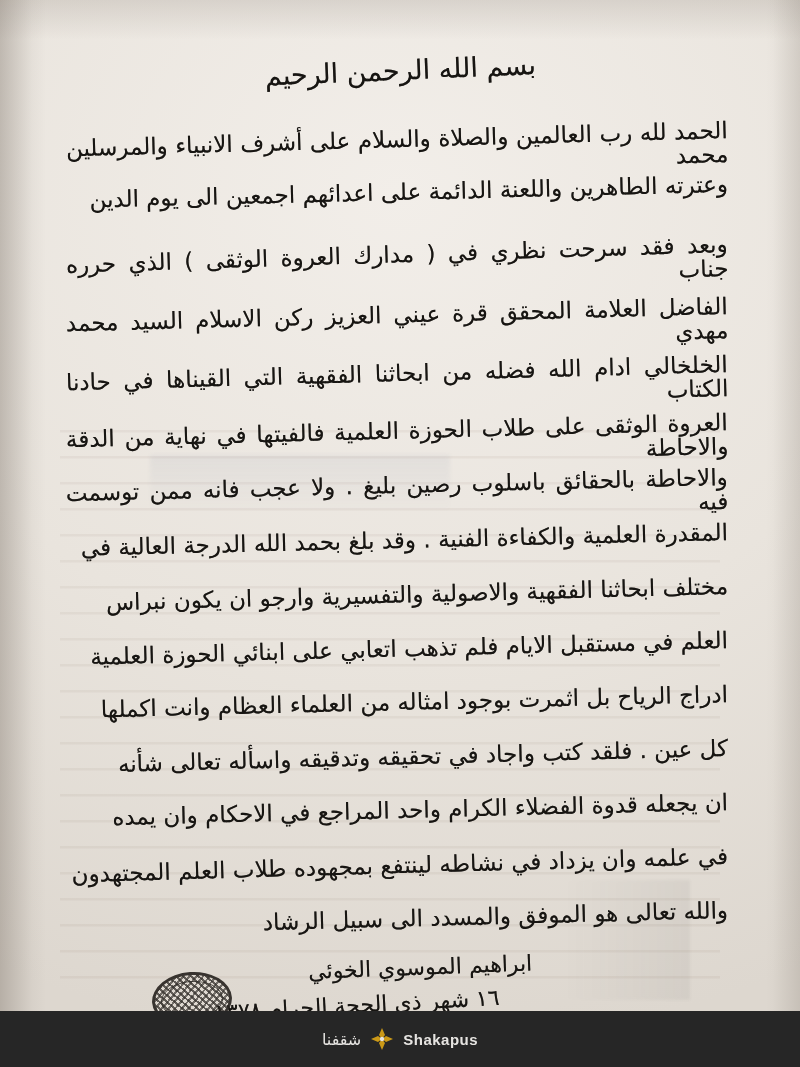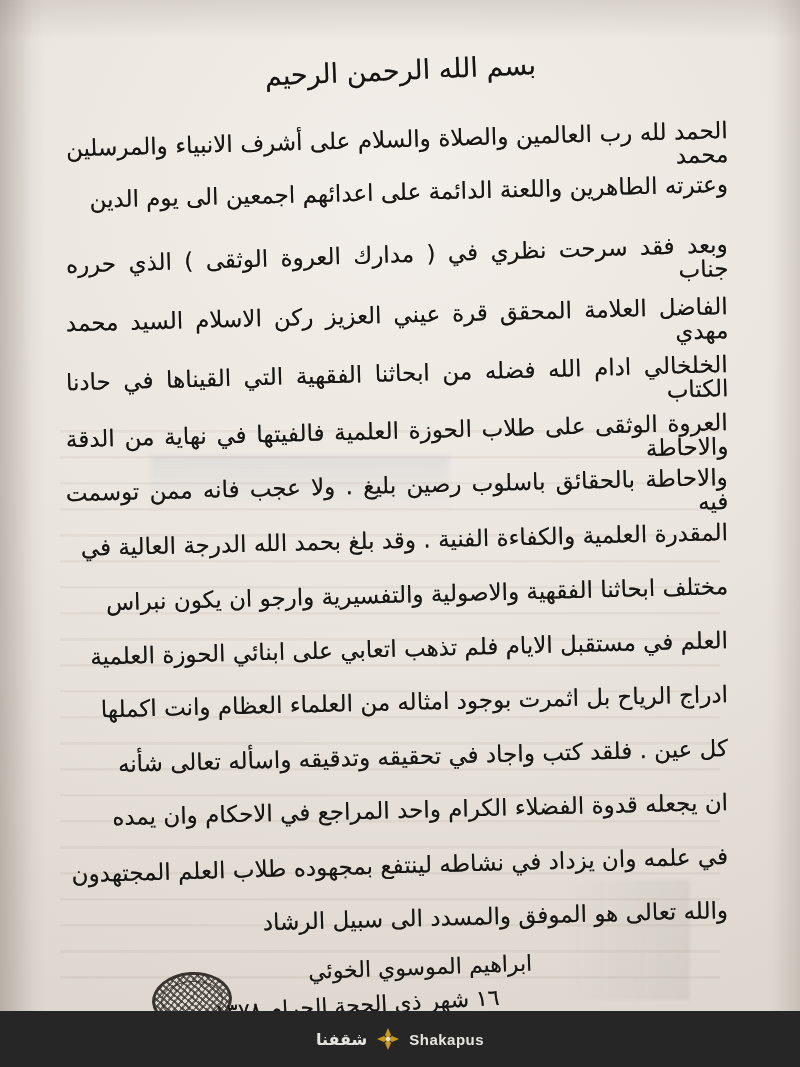--- a/index.html
+++ b/index.html
@@ -196,21 +196,21 @@
     color: #f1efec;
     font-size: 15px;
     letter-spacing: 0.5px;
     font-family: "Liberation Sans", sans-serif;
     font-weight: bold;
   }
   .wm-ar {
     color: #f1efec;
     font-size: 16px;
     font-family: "DejaVu Sans", sans-serif;
-    font-weight: bold;
+    font-weight: normal;
     text-align: right;
   }
   .wm-mark {
     width: 26px;
     height: 26px;
     position: relative;
   }
   .wm-mark svg { display: block; }
 </style>
 </head>

